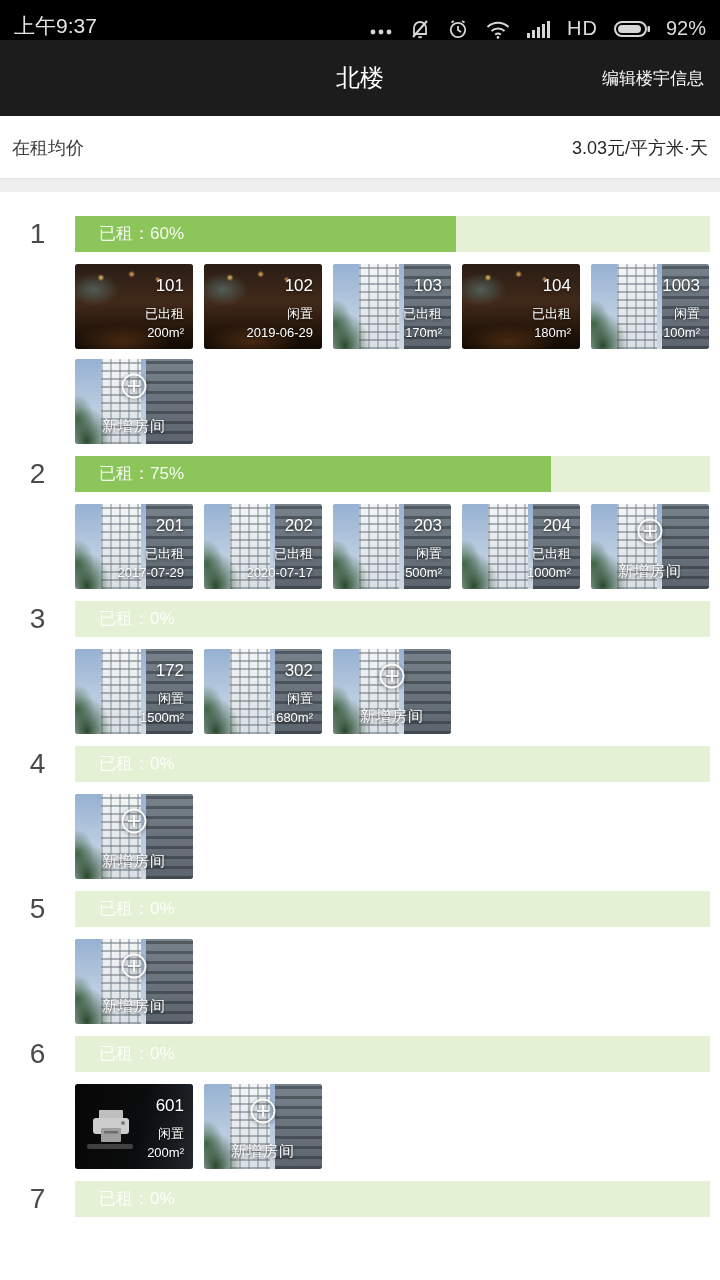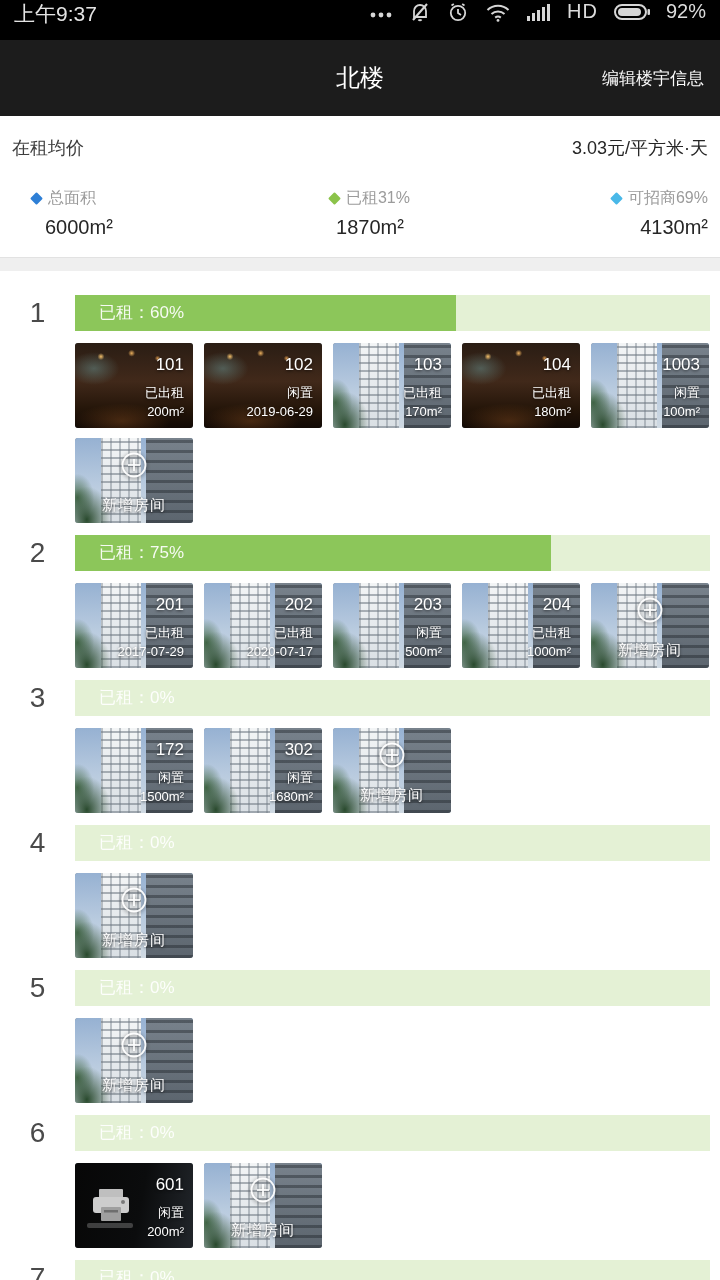--- a/index.html
+++ b/index.html
@@ -7,21 +7,21 @@
   body {
     height:1280px; overflow:hidden; background:#fff;
     font-family:"Liberation Sans","DejaVu Sans",sans-serif;
     -webkit-font-smoothing:antialiased;
   }
   :root { --bar-fill:#8cc65a; --bar-track:#e4f1d5; }
 
   
   .status-bar {
     height:40px; background:#000; color:#e4e4e4;
-    display:flex; align-items:flex-start; padding:0 14px; font-size:21px;
+    display:flex; align-items:flex-end; padding:0 14px; font-size:21px;
   }
   .sb-right { margin-left:auto; display:flex; align-items:center; gap:16px; }
   .sb-ic { display:flex; align-items:center; }
   .sb-label { font-size:20px; color:#dcdcdc; letter-spacing:1px; }
   .sb-pct { font-size:20px; color:#dcdcdc; }
 
   
   .app-header {
     height:76px; background:#1c1c1c; display:flex; align-items:center;
     position:relative; padding:0 16px;
@@ -192,43 +192,20 @@
     </span>
   <span class="header-title">北楼</span>
   <span class="header-action">编辑楼宇信息</span>
 </div>
 
 <div class="summary">
   <div class="summary-row1">
     <span class="avg-label">在租均价</span>
     <span class="avg-value">3.03元/平方米·天</span>
   </div>
-  <div class="summary-row2">
-    <div class="stat stat-1">
-      <span class="stat-label">
-          <span class="diamond" style="background: rgb(46, 127, 214);"></span>
-          <span>总面积</span>
-        </span>
-      <span class="stat-value">6000m²</span>
-    </div>
-    <div class="stat stat-2">
-      <span class="stat-label">
-          <span class="diamond" style="background: rgb(139, 195, 74);"></span>
-          <span>已租31%</span>
-        </span>
-      <span class="stat-value">1870m²</span>
-    </div>
-    <div class="stat stat-3">
-      <span class="stat-label">
-          <span class="diamond" style="background: rgb(73, 184, 232);"></span>
-          <span>可招商69%</span>
-        </span>
-      <span class="stat-value">4130m²</span>
-    </div>
-  </div>
 </div>
 
 <div class="divider-strip"></div>
 
 <div id="floors">
   <section class="floor">
     <div class="floor-row">
       <div class="floor-number">1</div>
       <div class="floor-bar">
         <div class="floor-bar-fill" style="width: 60%;"></div>

